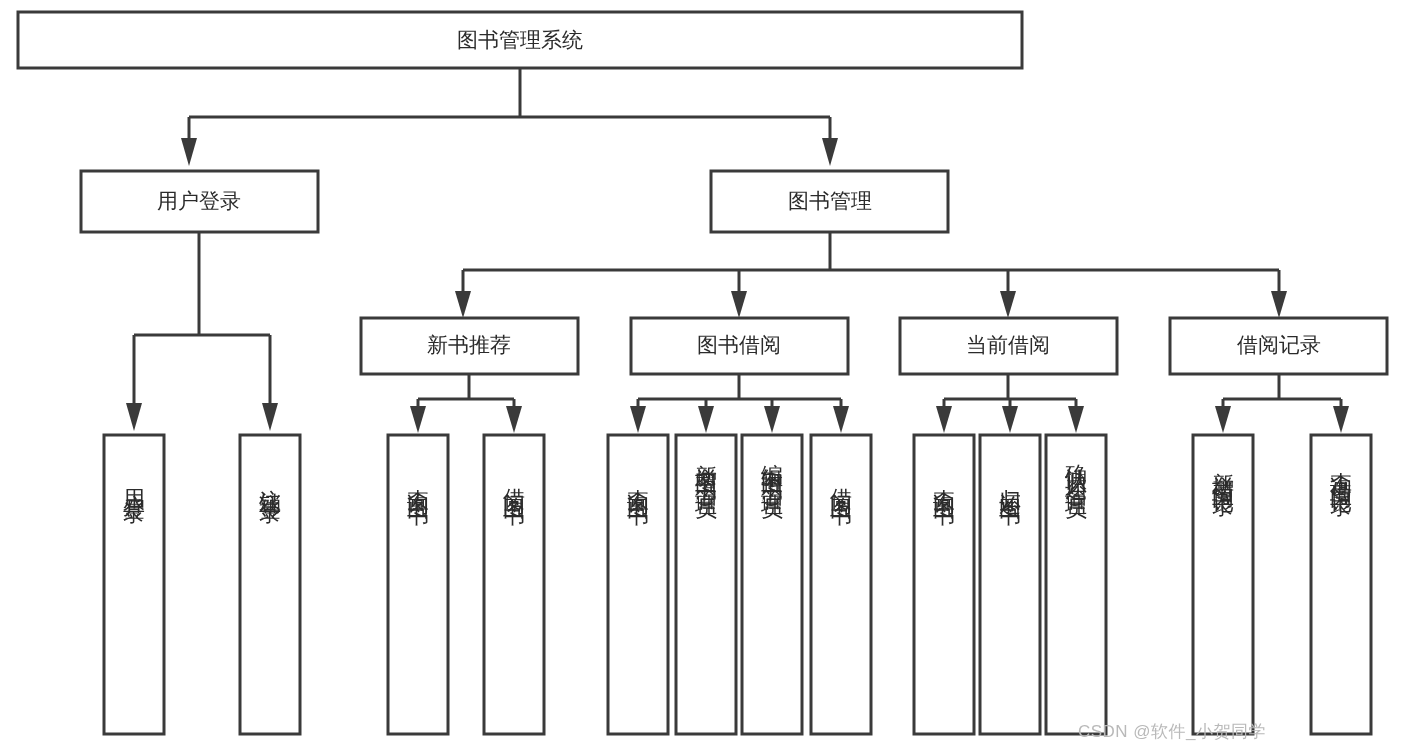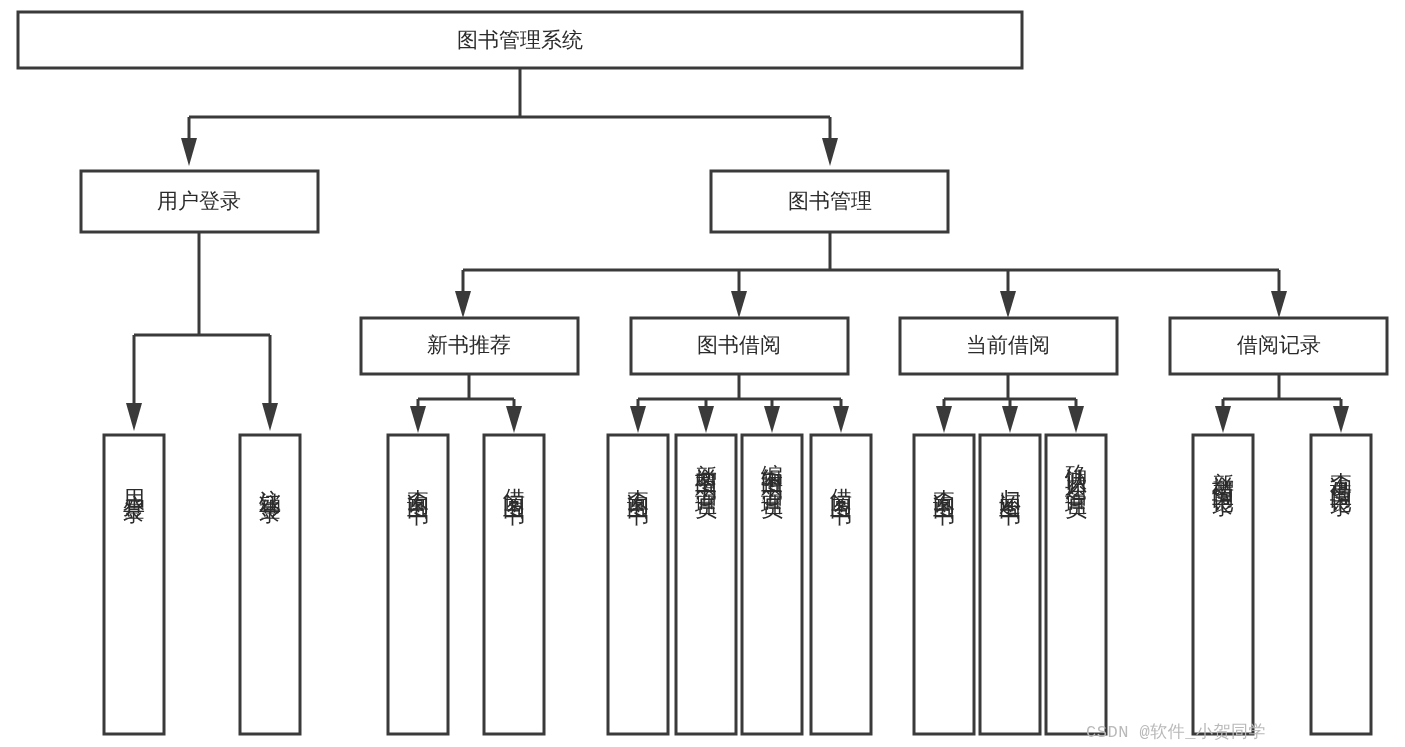--- a/index.html
+++ b/index.html
@@ -66,21 +66,21 @@
     line-height: 1;
     letter-spacing: 5px;
     color: #2b2b2b;
     white-space: nowrap;
     padding-top: 6px;
   }
   .watermark {
     position: absolute;
     right: 8px;
     bottom: 4px;
-    font-family: Liberation Mono, monospace;
+    font-family: Liberation Sans, sans-serif;
     font-size: 17px;
     color: #b9b9b9;
     letter-spacing: 0.5px;
     white-space: nowrap;
     user-select: none;
   }
 </style>
 </head>
 <body>
 

